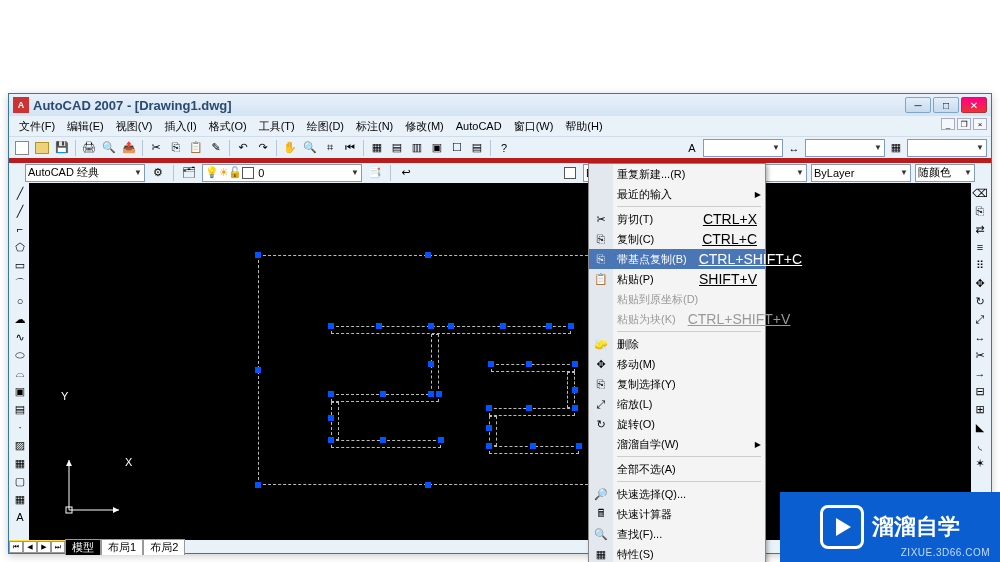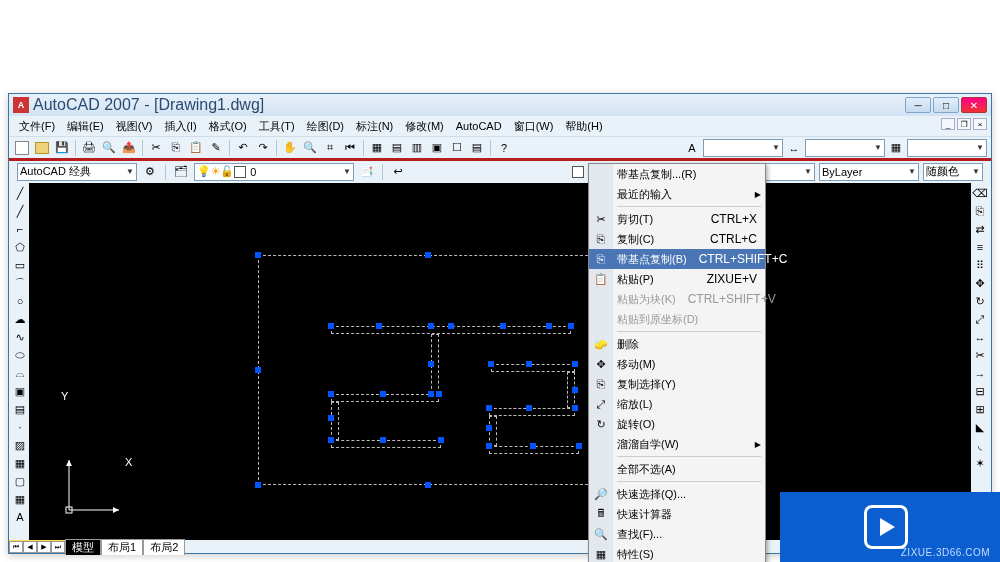--- a/index.html
+++ b/index.html
@@ -1,48 +1,48 @@
 <!DOCTYPE html>
 <html><head>
 <meta charset="utf-8">
 <style>
 * { margin: 0; padding: 0; box-sizing: border-box; font-family: "Microsoft YaHei", "SimSun", sans-serif; font-size: 11px; }
 body { background: #fff; width: 1000px; height: 562px; overflow: hidden; position: relative; }
 .app { position: absolute; top: 93px; left: 8px; right: 8px; bottom: 8px; border: 1px solid #3776a8; background: #eaf2f9; box-shadow: 0 2px 8px rgba(0,0,0,.2); }
 .titlebar { height: 22px; background: linear-gradient(#e8f1fb,#d3e3f3); display: flex; align-items: center; padding: 0 4px; }
 .titlebar .app-icon { width: 16px; height: 16px; background: #c33; margin-right: 4px; display: inline-flex; align-items: center; justify-content: center; color: #fff; font-size: 9px; font-weight: bold; }
-.titlebar .title-text { flex: 1; color: #2a4b6f; font-size: 16px; font-weight: normal; }
+.titlebar .title-text { flex: 1; color: #2a4b6f; font-size: 13px; font-weight: bold; }
 .winbtns { display: flex; gap: 2px; }
 .winbtn { width: 26px; height: 16px; border: 1px solid #7ea6ca; background: linear-gradient(#e3eefa,#c7dbee); border-radius: 2px; display: flex; align-items: center; justify-content: center; font-size: 10px; cursor: pointer; }
 .winbtn.close { background: linear-gradient(#f08,#e33); color: #fff; border-color: #a33; }
 .menubar { height: 20px; display: flex; align-items: center; padding: 0 4px; background: #eaf2f9; position: relative; }
 .menubar-item { padding: 2px 6px; cursor: pointer; white-space: nowrap; }
 .doc-close { position: absolute; right: 4px; top: 2px; display: flex; gap: 2px; }
 .doc-close span { width: 14px; height: 12px; border: 1px solid #aac; background: #f4f8fc; font-size: 8px; display: flex; align-items: center; justify-content: center; cursor: pointer; }
 .toolbar-row { height: 22px; background: #eaf2f9; display: flex; align-items: center; padding: 0 4px; gap: 2px; border-top: 1px solid #d0dde9; }
 .tb-btn { width: 18px; height: 18px; border: 1px solid transparent; display: flex; align-items: center; justify-content: center; cursor: pointer; }
 .tb-sep { width: 1px; height: 16px; background: #b5c5d5; margin: 0 2px; }
 .combo { height: 18px; border: 1px solid #7f9db9; background: #fff; display: flex; align-items: center; padding: 0 2px; min-width: 60px; cursor: pointer; }
 .combo .arrow { margin-left: auto; font-size: 8px; color: #333; }
-.toolbar-row2 { height: 24px; display: flex; align-items: center; gap: 4px; padding: 0 8px; background: #eaf2f9; border-top: 3px solid #b91c1c; }
+.toolbar-row2 { height: 24px; display: flex; align-items: center; gap: 4px; padding: 0 16px; background: #eaf2f9; border-top: 5px solid #b91c1c; }
 .work { position: absolute; top: 89px; bottom: 13px; left: 20px; right: 20px; }
 .side-toolbar { position: absolute; top: 89px; bottom: 13px; width: 18px; display: flex; flex-direction: column; align-items: center; background: #eaf2f9; gap: 2px; padding-top: 2px; }
 .side-left { left: 2px; }
 .side-right { right: 2px; }
 .side-btn { width: 16px; height: 16px; display: flex; align-items: center; justify-content: center; cursor: pointer; }
 .canvas { position: absolute; inset: 0; background: #000; }
 .ucs { position: absolute; left: 30px; bottom: 20px; color: #fff; font-size: 11px; }
 .ucs svg { position: absolute; left: 0; bottom: 0; }
 .context-menu { position: absolute; top: 163px; left: 588px; width: 178px; background: #f4f4f4; border: 1px solid #888; box-shadow: 2px 2px 4px rgba(0,0,0,.3); z-index: 100; }
 .menu-strip { position: absolute; left: 0; top: 0; bottom: 0; width: 24px; background: #e3e8ef; }
 .menu-item { height: 20px; display: flex; align-items: center; padding-left: 28px; padding-right: 8px; position: relative; cursor: pointer; white-space: nowrap; }
 .menu-item.highlighted { background: #4a76b6; color: #fff; }
 .menu-item.disabled { color: #999; }
 .menu-item .micon { position: absolute; left: 4px; width: 16px; height: 16px; display: flex; align-items: center; justify-content: center; }
-.menu-item .shortcut { margin-left: auto; padding-left: 12px; font-size: 12px; }
+.menu-item .shortcut { margin-left: auto; padding-left: 12px; font-size: 14px; text-decoration: underline; }
 .menu-item .submenu-arrow { position: absolute; right: 4px; font-size: 8px; }
 .menu-sep { height: 1px; background: #ccc; margin: 2px 4px 2px 28px; }
 .tabs { position: absolute; bottom: 0; left: 0; height: 13px; display: flex; align-items: center; background: #fde047; font-size: 10px; }
 .tabs .nav { display: flex; }
 .tabs .nav span { width: 14px; height: 12px; border: 1px solid #999; background: #fff; display: flex; align-items: center; justify-content: center; font-size: 7px; cursor: pointer; }
 .tabs .tab { padding: 0 6px; background: #fff; border: 1px solid #999; border-bottom: none; cursor: pointer; }
 .tabs .tab.active { background: #000; color: #fff; }
 .grip { position: absolute; width: 6px; height: 6px; background: #0055ff; border: 1px solid #0055ff; }
 .dashed-rect { position: absolute; border: 1px dashed #bbb; }
 .watermark { position: absolute; right: 0; bottom: 0; width: 220px; height: 70px; background: #0a5ed0; display: flex; align-items: center; justify-content: center; color: #fff; z-index: 50; }
@@ -297,21 +297,21 @@
     </div>
     <div class="tab active">模型</div>
     <div class="tab">布局1</div>
     <div class="tab">布局2</div>
   </div>
 </div>
 
 <div class="context-menu" id="ctx">
   <div class="menu-strip"></div>
 <div class="menu-item">
-      <span>带基点复制...(R)</span>
+      <span>重复新建...(R)</span>
     </div>
     <div class="menu-item">
       <span>最近的输入</span>
       <span class="submenu-arrow">▶</span>
     </div>
     <div class="menu-sep"></div>
     <div class="menu-item">
       <span class="micon">✂</span>
       <span>剪切(T)</span>
       <span class="shortcut">CTRL+X</span>
@@ -322,28 +322,28 @@
       <span class="shortcut">CTRL+C</span>
     </div>
     <div class="menu-item highlighted">
       <span class="micon">⎘</span>
       <span>带基点复制(B)</span>
       <span class="shortcut">CTRL+SHIFT+C</span>
     </div>
     <div class="menu-item">
       <span class="micon">📋</span>
       <span>粘贴(P)</span>
-      <span class="shortcut">ZIXUE+V</span>
+      <span class="shortcut">SHIFT+V</span>
+    </div>
+    <div class="menu-item disabled">
+      <span>粘贴到原坐标(D)</span>
     </div>
     <div class="menu-item disabled">
       <span>粘贴为块(K)</span>
       <span class="shortcut">CTRL+SHIFT+V</span>
-    </div>
-    <div class="menu-item disabled">
-      <span>粘贴到原坐标(D)</span>
     </div>
     <div class="menu-sep"></div>
     <div class="menu-item">
       <span class="micon">🧽</span>
       <span>删除</span>
     </div>
     <div class="menu-item">
       <span class="micon">✥</span>
       <span>移动(M)</span>
     </div>
@@ -385,14 +385,17 @@
       <span>特性(S)</span>
     </div>
   </div>
 
 <div class="watermark">
   <div class="play">
     <svg width="22" height="22">
         <polygon points="5,2 20,11 5,20" fill="#fff"></polygon>
       </svg>
   </div>
+  <div>
+    <div class="zh">溜溜自学</div>
+  </div>
   <div class="url">ZIXUE.3D66.COM</div>
 </div>
 
 </body></html>

